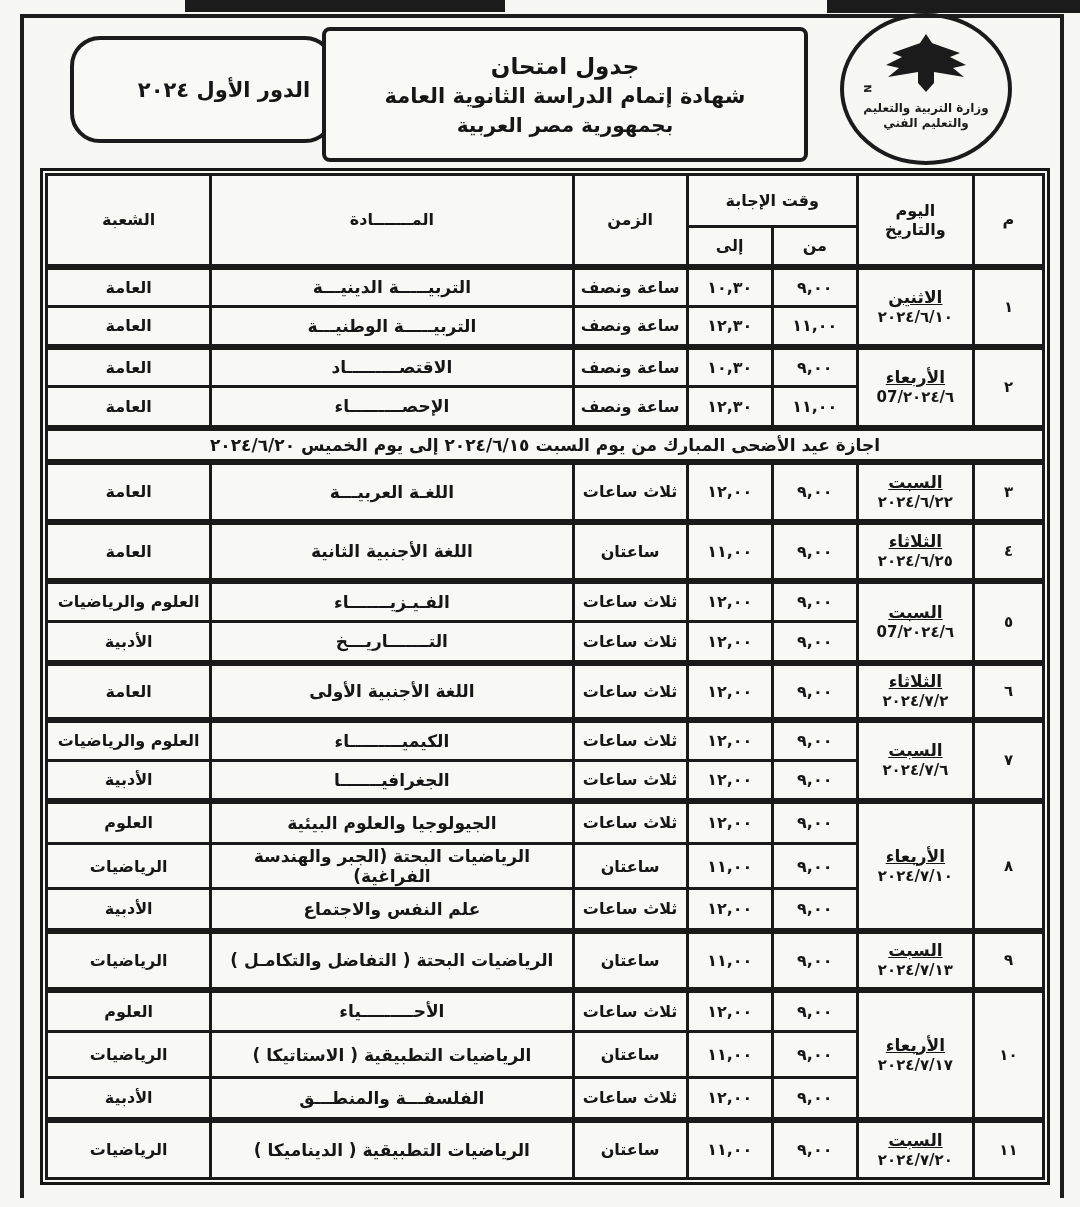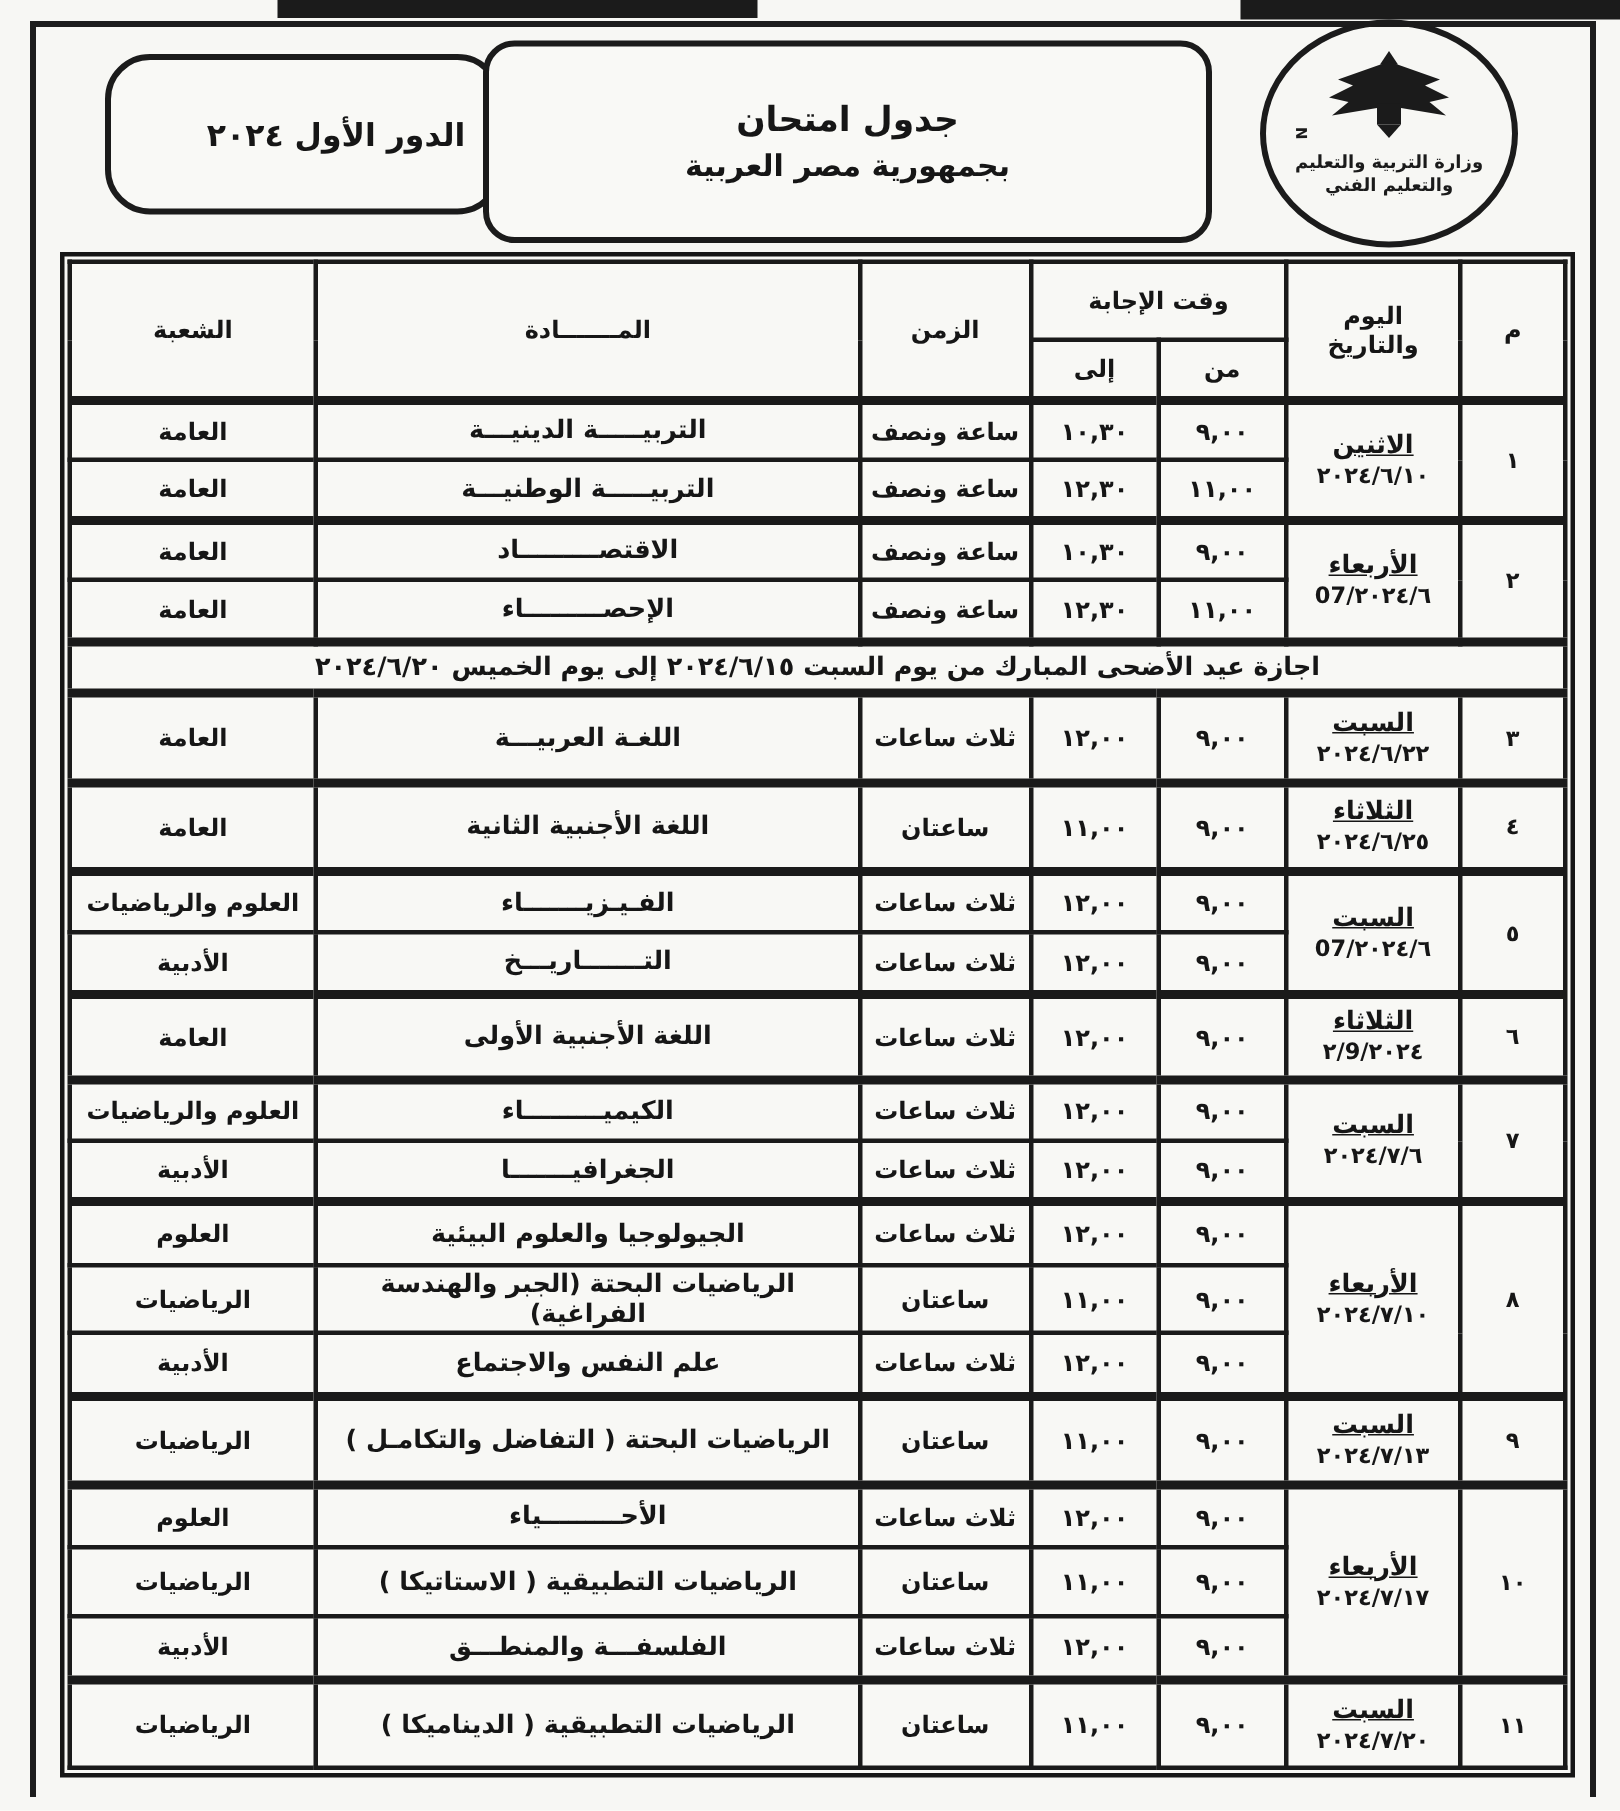--- a/index.html
+++ b/index.html
@@ -20,21 +20,21 @@
     border:4px solid #1d1d1d;border-bottom:none;
   }
   .round-box{
     position:absolute;left:70px;top:36px;width:214px;height:99px;
     border:4px solid #1b1b1b;border-radius:30px;
     display:flex;align-items:center;justify-content:center;
     font-size:21px;font-weight:700;background:#f9f9f6;padding-left:43px;
   }
   .title-box{
     position:absolute;left:322px;top:27px;width:478px;height:127px;
-    border:4px solid #1b1b1b;border-radius:21px;
+    border:4px solid #1b1b1b;border-radius:8px;
     display:flex;flex-direction:column;align-items:center;justify-content:center;
     gap:5px;font-weight:700;background:#f9f9f6;
   }
   .title-box .t1{font-size:23px;}
   .title-box .t2{font-size:21px;}
   .title-box .t3{font-size:20px;}
   .seal{position:absolute;left:836px;top:10px;width:180px;height:158px;}
   .table-wrap{
     position:absolute;left:40px;top:168px;width:1000px;
     border:3px solid #161616;padding:2px;background:#f8f8f5;
@@ -62,20 +62,21 @@
   <div class="artifact a1"></div>
   <div class="artifact a2"></div>
   <div class="frame"></div>
 
   <div class="round-box">
     <span>الدور الأول ٢٠٢٤</span>
   </div>
 
   <div class="title-box">
     <div class="t1">جدول امتحان</div>
+    <div class="t2">شهادة إتمام الدراسة الثانوية العامة</div>
     <div class="t3">بجمهورية مصر العربية</div>
   </div>
 
   <div class="seal">
     <svg viewBox="0 0 180 158" width="180" height="158">
       <defs>
         <path id="ringPath" d="M 28 79 A 62 62 0 0 0 152 79 A 62 62 0 0 0 28 79"></path>
       </defs>
       <ellipse cx="90" cy="79" rx="84" ry="74" fill="none" stroke="#1b1b1b" stroke-width="4"></ellipse>
       <text font-size="10" font-weight="bold" letter-spacing="2" fill="#1b1b1b">
@@ -202,21 +203,21 @@
             <td class="time">٩,٠٠</td>
             <td class="time">١٢,٠٠</td>
             <td class="dur">ثلاث ساعات</td>
             <td class="subj">التـــــــاريـــخ</td>
             <td class="branch">الأدبية</td>
           </tr>
           <tr style="height: 57px;">
             <td class="serial gs" rowspan="1">٦</td>
             <td class="day gs" rowspan="1">
               <div class="dayname">الثلاثاء</div>
-              <div class="date">٢٠٢٤/9/٢</div>
+              <div class="date">٢٠٢٤/٧/٢</div>
             </td>
             <td class="time gs">٩,٠٠</td>
             <td class="time gs">١٢,٠٠</td>
             <td class="dur gs">ثلاث ساعات</td>
             <td class="subj gs">اللغة الأجنبية الأولى</td>
             <td class="branch gs">العامة</td>
           </tr>
           <tr style="height: 41px;">
             <td class="serial gs" rowspan="2">٧</td>
             <td class="day gs" rowspan="2">

